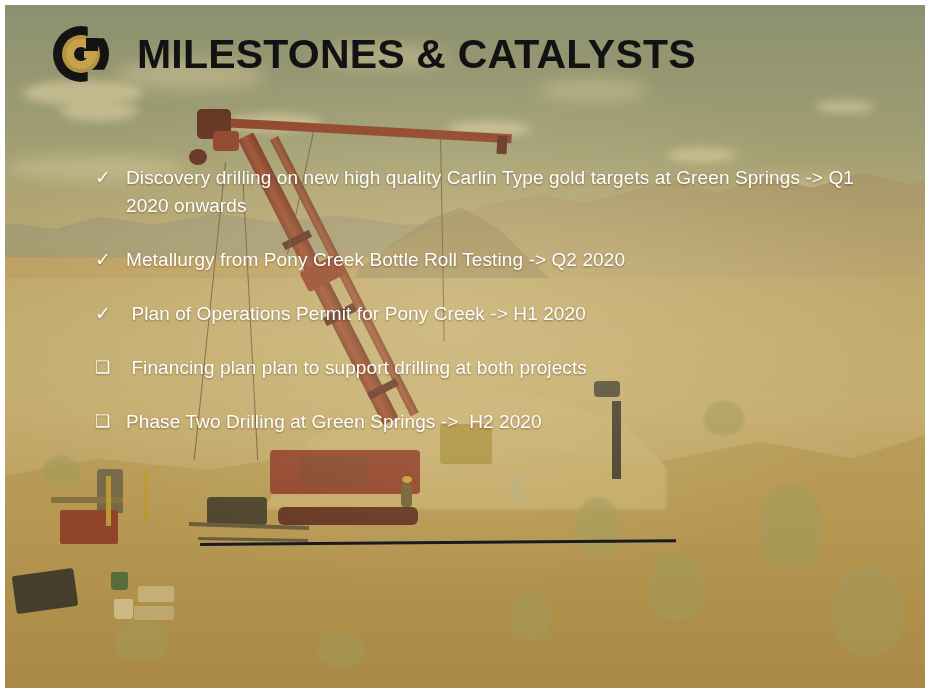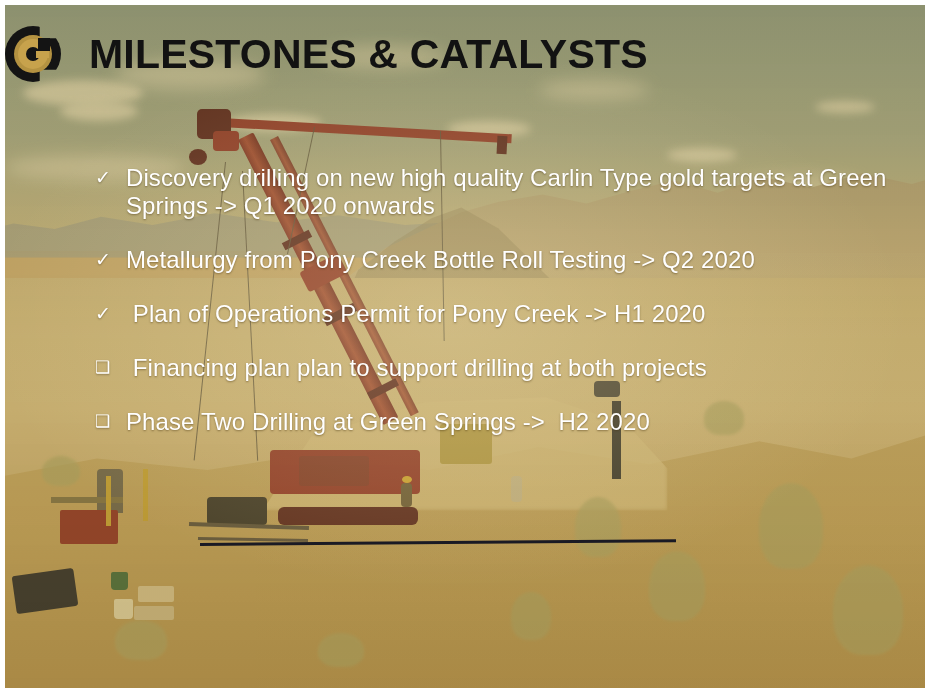--- a/index.html
+++ b/index.html
@@ -181,20 +181,21 @@
     pointer-events: none;
   }
 
   
   #title-band {
     position: absolute;
     left: 5px; top: 5px;
     width: 920px; height: 98px;
     display: flex;
     align-items: center;
+    padding-left: 48px;
     z-index: 6;
   }
   #logo {
     position: relative;
     width: 56px; height: 56px;
     flex: 0 0 56px;
     margin-right: 28px;
   }
   
   #logo .c-outer {
@@ -265,21 +266,21 @@
     text-align: left;
     padding-left: 3px;
     text-shadow: 0 1px 2px rgba(60,45,15,.45);
   }
   .bullet .marker.box {
     font-size: 17px;
   }
   .bullet .text {
     flex: 1;
     color: #ffffff;
-    font-size: 24px;
+    font-size: 19px;
     line-height: 28px;
     letter-spacing: .1px;
     text-shadow: 0 1px 2px rgba(70,52,18,.5);
     white-space: pre-wrap;
   }
 
   
   #underline {
     position: absolute;
     left: 200px;

